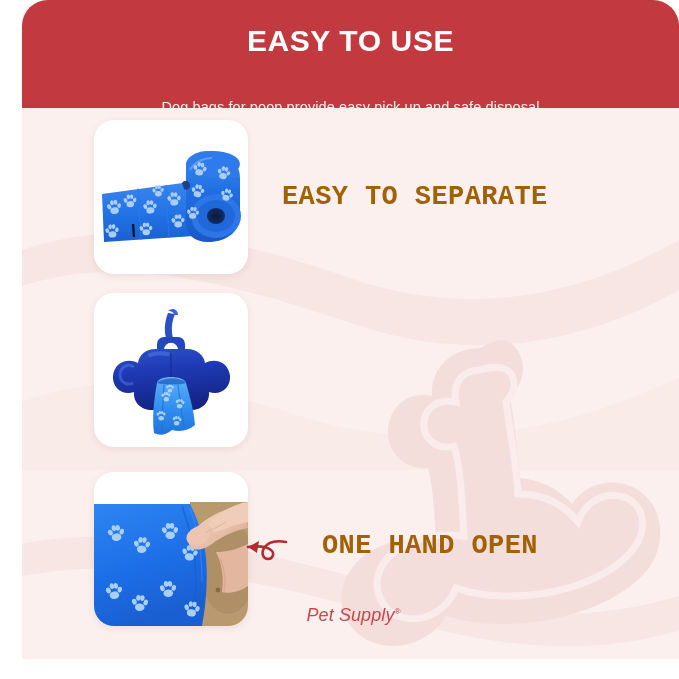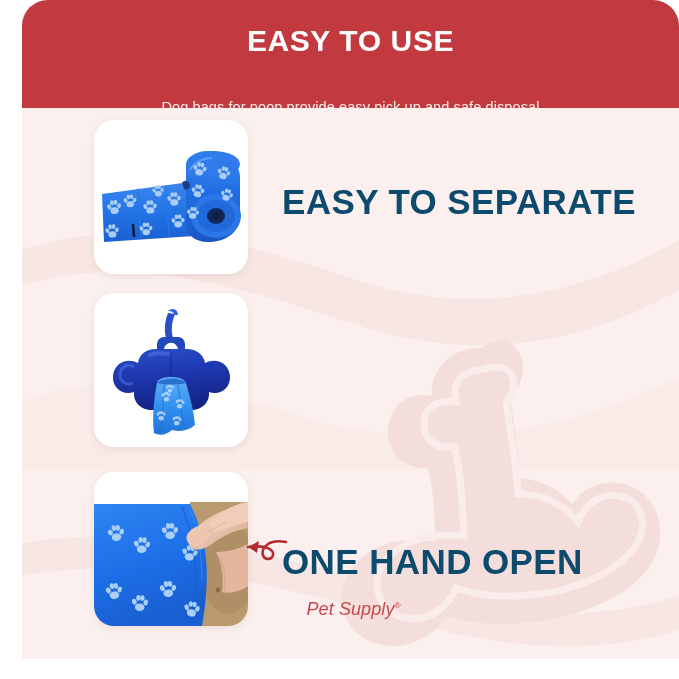--- a/index.html
+++ b/index.html
@@ -116,30 +116,31 @@
     box-shadow: 0 2px 7px rgba(150, 90, 90, 0.13);
     overflow: hidden;
   }
   .card-1 { top: 120px; }
   .card-2 { top: 293px; }
   .card-3 { top: 472px; }
 
   .feature-label {
     position: absolute;
     left: 282px;
-    color: #0c4a6e;
-    font-size: 35px;
+    color: #a16207;
+    font-size: 27px;
     font-weight: bold;
     letter-spacing: 0.4px;
     white-space: nowrap;
     line-height: 1;
+    font-family: Liberation Mono, monospace;
   }
   .label-1 { top: 184px; }
   .label-2 { top: 358px; }
-  .label-3 { top: 544px; }
+  .label-3 { top: 533px; margin-left: 40px; }
 
   
   .arrow-wrap {
     position: absolute;
     left: 228px;
     top: 528px;
     width: 62px;
     height: 42px;
     pointer-events: none;
   }
@@ -163,21 +164,21 @@
     letter-spacing: -0.3px;
     background: linear-gradient(95deg, #a8252c 0%, #c0393f 45%, #d9635f 100%);
     -webkit-background-clip: text;
     background-clip: text;
     color: #bb3038;
     -webkit-text-fill-color: transparent;
     display: block;
   }
   .logo-sub {
     display: block;
-    margin-top: 4px;
+    margin-top: 10px;
     font-size: 18px;
     font-style: italic;
     font-weight: normal;
     color: #c8474c;
     letter-spacing: 0.1px;
   }
   .logo-reg {
     font-size: 8px;
     vertical-align: super;
     color: #c8474c;

